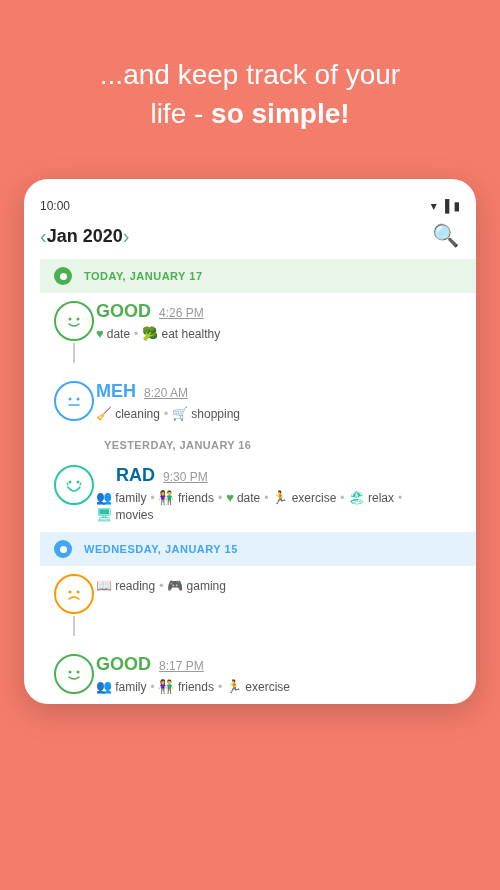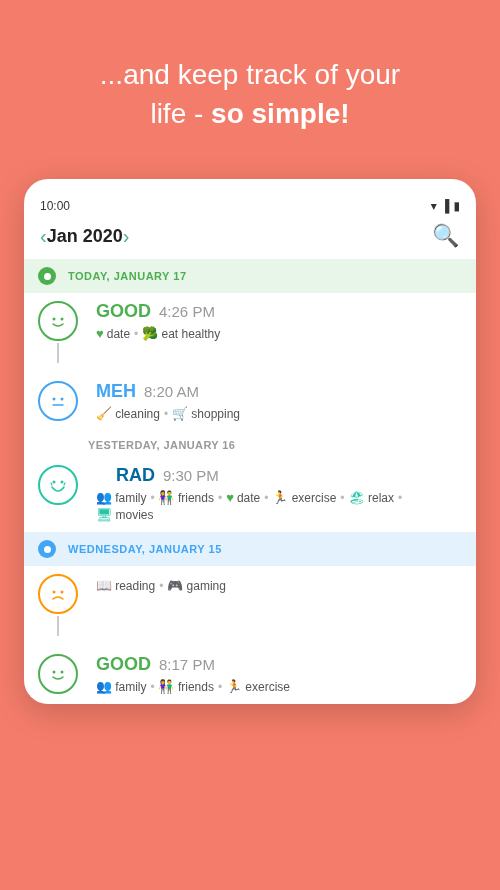--- a/index.html
+++ b/index.html
@@ -71,20 +71,21 @@
       cursor: pointer;
     }
 
     .entries-list {
       overflow-y: auto;
       max-height: 580px;
     }
 
     .day-section {
       margin-bottom: 2px;
+      padding-left: 16px;
     }
 
     .day-header {
       display: flex;
       align-items: center;
       padding: 8px 14px;
       gap: 12px;
     }
     .day-header.today {
       background-color: #E8F5E9;
@@ -119,21 +120,21 @@
       letter-spacing: 0.5px;
       color: #555;
     }
     .day-label.green { color: #4CAF50; }
     .day-label.blue { color: #42A5F5; }
 
     .entry-row {
       display: flex;
       align-items: flex-start;
       padding: 8px 14px;
-      gap: 18px;
+      gap: 2px;
     }
 
     .entry-icon-col {
       display: flex;
       flex-direction: column;
       align-items: center;
       gap: 0;
       flex-shrink: 0;
       width: 40px;
     }
@@ -174,22 +175,23 @@
     .entry-mood-label {
       font-size: 18px;
       font-weight: 700;
     }
     .entry-mood-label.good { color: #4CAF50; }
     .entry-mood-label.meh { color: #42A5F5; }
     .entry-mood-label.rad { color: #0369a1; margin-left: 20px; }
     .entry-mood-label.bad { color: #FF9800; }
 
     .entry-time {
-      font-size: 15px;
+      font-size: 12px;
       color: #999;
+      text-decoration: underline;
     }
 
     .entry-tags {
       display: flex;
       flex-wrap: wrap;
       align-items: center;
       gap: 2px;
       margin-top: 4px;
     }
 

